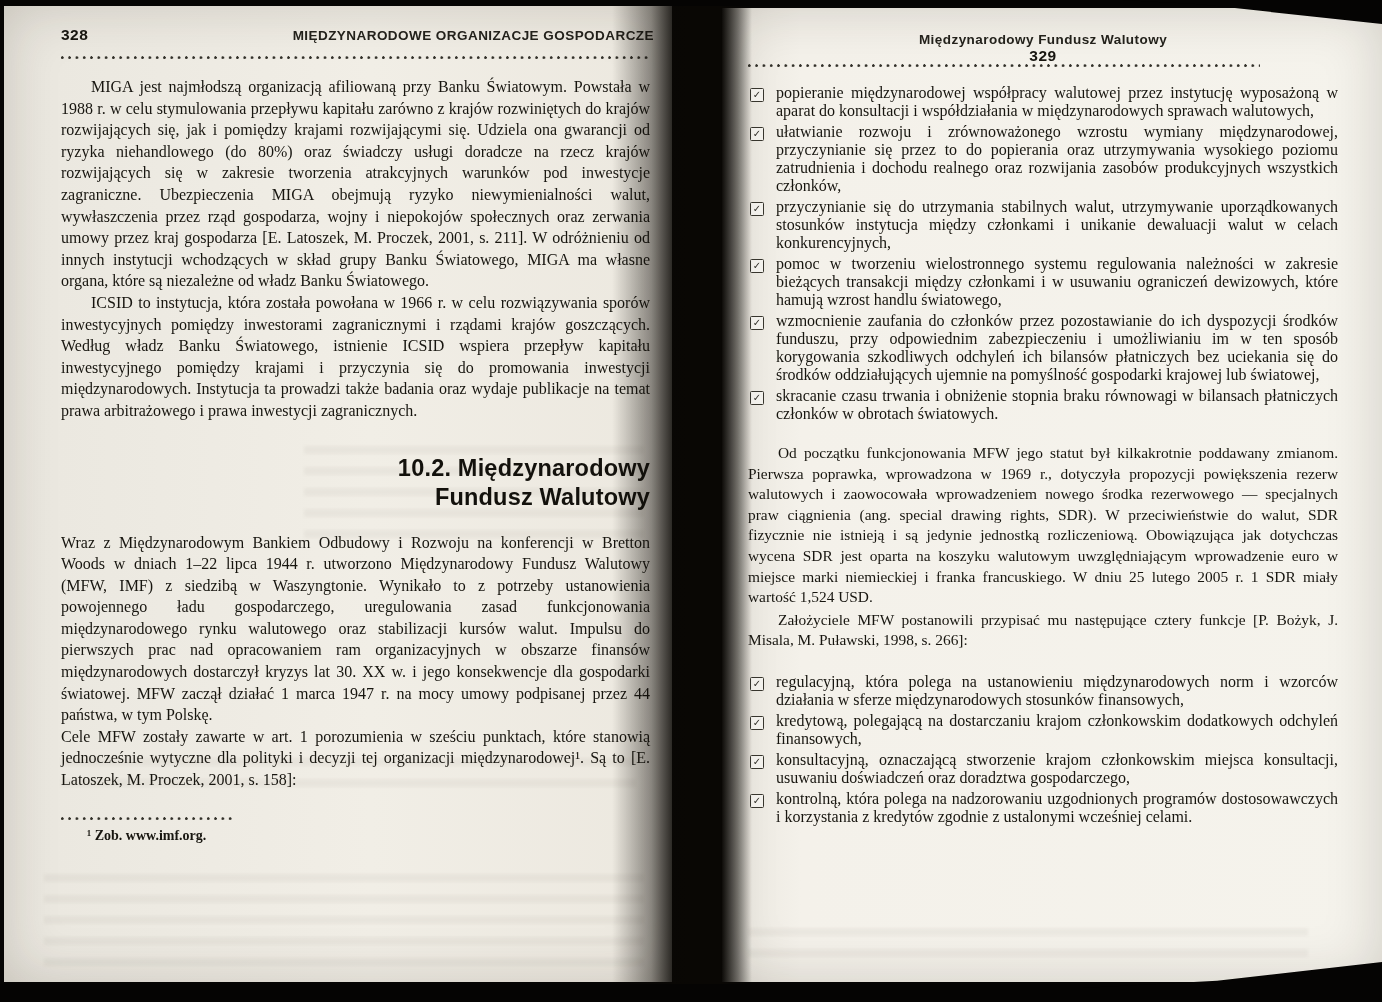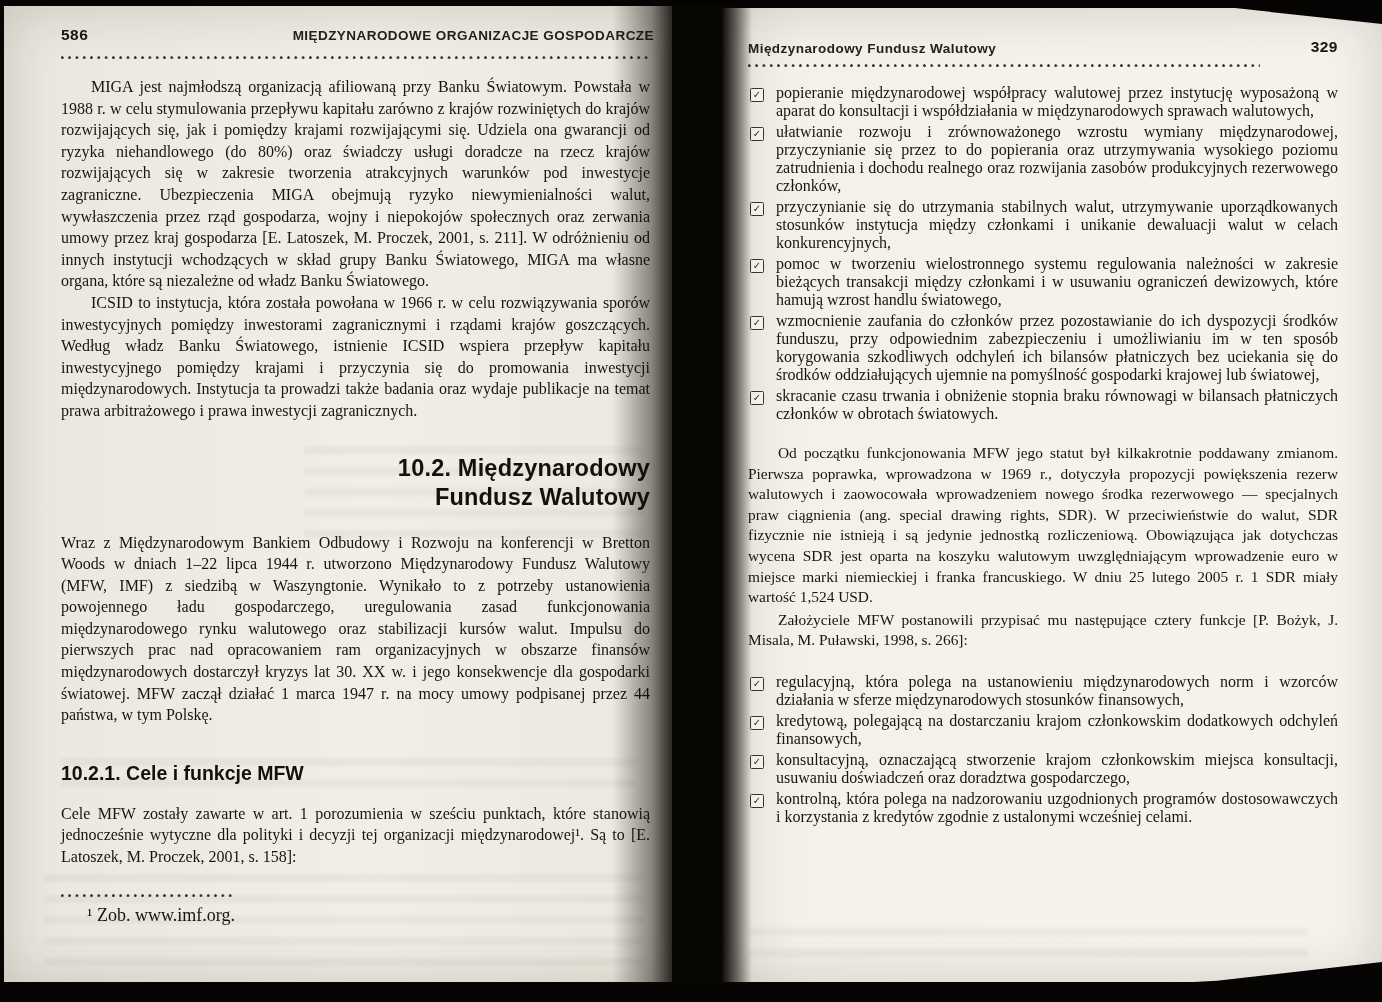--- a/index.html
+++ b/index.html
@@ -21,21 +21,21 @@
   .page.right {
     left:722px; top:8px; width:660px; height:974px;
     padding:24px 44px 0 26px;
     background:linear-gradient(90deg,#e9e6de 0%, #f4f1ea 12%, #f5f3ec 100%);
   }
   .hdr { position:relative; height:24px; font-family:"Liberation Sans",sans-serif; }
   .pgnum { font-weight:700; font-size:15.5px; letter-spacing:0.5px; }
   .runhead { font-weight:700; font-size:13.5px; letter-spacing:0.45px; color:#23211b; }
   .page.left .pgnum { position:absolute; left:0; top:2px; }
   .page.left .runhead { position:absolute; right:-4px; top:4px; white-space:nowrap; }
-  .page.right .hdr { display:flex; justify-content:space-between; align-items:flex-end; }
+  .page.right .hdr { display:flex; justify-content:space-between; align-items:center;flex-direction:column; }
   .page.right .runhead { font-size:13.5px; }
   .dots {
     height:4px; margin-top:8px;
     background-image:radial-gradient(circle at 1.3px 1.6px, #33312a 1.1px, rgba(0,0,0,0) 1.55px);
     background-size:7.3px 4px; background-repeat:repeat-x;
   }
   .page.right .dots { width:512px; }
   .body { margin:0; font-size:16px; line-height:21.6px; text-align:justify; }
   .page.right .body { font-size:15.4px; line-height:20.6px; }
   .ind { text-indent:30px; }
@@ -62,21 +62,21 @@
   .it { }
   .p-sdr { margin-top:20px; }
   .p-intro2 { margin-top:2px; }
   .list2 { margin-top:22px; }
   .fnblock { margin-top:26px; }
   .fn-dots {
     width:172px; height:4px;
     background-image:radial-gradient(circle at 1.3px 1.6px, #33312a 1.1px, rgba(0,0,0,0) 1.55px);
     background-size:7.3px 4px; background-repeat:repeat-x;
   }
-  .fn { margin:7px 0 0 0; font-size:18px; padding-left:26px; }
+  .fn { margin:7px 0 0 0; font-size:14px; padding-left:26px;font-weight:bold; }
   .gutter {
     position:absolute; left:612px; top:0; width:140px; height:1002px; z-index:5;
     background:linear-gradient(90deg,
       rgba(14,11,7,0) 0%, rgba(14,11,7,0.42) 28%, rgba(9,7,4,0.92) 46%,
       #090704 56%, #090704 78%, rgba(9,7,4,0.5) 90%, rgba(14,11,7,0) 100%);
   }
   .corner-tr {
     position:absolute; right:0; top:0; width:260px; height:24px; z-index:6;
     background:#050403; clip-path:polygon(0 0, 100% 0, 100% 100%, 30% 18%);
   }
@@ -98,34 +98,33 @@
 <body>
 
 <div class="scan">
 
   <div class="page left">
     <div class="ghost" style="left:300px; top:440px; width:340px; height:95px;"></div>
     <div class="ghost" style="left:57px; top:752px; width:575px; height:38px;"></div>
     <div class="ghost" style="left:40px; top:868px; width:600px; height:96px;"></div>
 
     <div class="hdr rel">
-      <span class="pgnum">586</span>
+      <span class="pgnum">328</span>
       <span class="runhead">MIĘDZYNARODOWE ORGANIZACJE GOSPODARCZE</span>
     </div>
     <div class="dots rel"></div>
 
     <p class="body ind mt1 rel">MIGA jest najmłodszą organizacją afiliowaną przy Banku Światowym. Powstała w 1988 r. w celu stymulowania przepływu kapitału zarówno z krajów rozwiniętych do krajów rozwijających się, jak i pomiędzy krajami rozwijającymi się. Udziela ona gwarancji od ryzyka niehandlowego (do 80%) oraz świadczy usługi doradcze na rzecz krajów rozwijających się w zakresie tworzenia atrakcyjnych warunków pod inwestycje zagraniczne. Ubezpieczenia MIGA obejmują ryzyko niewymienialności walut, wywłaszczenia przez rząd gospodarza, wojny i niepokojów społecznych oraz zerwania umowy przez kraj gospodarza [E. Latoszek, M. Proczek, 2001, s. 211]. W odróżnieniu od innych instytucji wchodzących w skład grupy Banku Światowego, MIGA ma własne organa, które są niezależne od władz Banku Światowego.</p>
     <p class="body ind rel">ICSID to instytucja, która została powołana w 1966 r. w celu rozwiązywania sporów inwestycyjnych pomiędzy inwestorami zagranicznymi i rządami krajów goszczących. Według władz Banku Światowego, istnienie ICSID wspiera przepływ kapitału inwestycyjnego pomiędzy krajami i przyczynia się do promowania inwestycji międzynarodowych. Instytucja ta prowadzi także badania oraz wydaje publikacje na temat prawa arbitrażowego i prawa inwestycji zagranicznych.</p>
 
     <h2 class="sec rel">10.2.  Międzynarodowy
 Fundusz Walutowy</h2>
 
     <p class="body rel">Wraz z Międzynarodowym Bankiem Odbudowy i Rozwoju na konferencji w Bretton Woods w dniach 1–22 lipca 1944 r. utworzono Międzynarodowy Fundusz Walutowy (MFW, IMF) z siedzibą w Waszyngtonie. Wynikało to z potrzeby ustanowienia powojennego ładu gospodarczego, uregulowania zasad funkcjonowania międzynarodowego rynku walutowego oraz stabilizacji kursów walut. Impulsu do pierwszych prac nad opracowaniem ram organizacyjnych w obszarze finansów międzynarodowych dostarczył kryzys lat 30. XX w. i jego konsekwencje dla gospodarki światowej. MFW zaczął działać 1 marca 1947 r. na mocy umowy podpisanej przez 44 państwa, w tym Polskę.</p>
 
-    <h3 class="subsec rel">10.2.1.  Cele i funkcje MFW</h3>
 
     <p class="body rel">Cele MFW zostały zawarte w art. 1 porozumienia w sześciu punktach, które stanowią jednocześnie wytyczne dla polityki i decyzji tej organizacji międzynarodowej¹. Są to [E. Latoszek, M. Proczek, 2001, s. 158]:</p>
 
     <div class="fnblock rel">
       <div class="fn-dots"></div>
       <p class="fn">¹ Zob. www.imf.org.</p>
     </div>
   </div>
 
   <div class="page right">
@@ -137,21 +136,21 @@
     </div>
     <div class="dots rel"></div>
 
     <div class="list rel">
       <div class="li">
         <span class="chk">✓</span>
         <span class="litext">popieranie międzynarodowej współpracy walutowej przez instytucję wyposażoną w aparat do konsultacji i współdziałania w międzynarodowych sprawach walutowych,</span>
       </div>
       <div class="li">
         <span class="chk">✓</span>
-        <span class="litext">ułatwianie rozwoju i zrównoważonego wzrostu wymiany międzynarodowej, przyczynianie się przez to do popierania oraz utrzymywania wysokiego poziomu zatrudnienia i dochodu realnego oraz rozwijania zasobów produkcyjnych rezerwowego członków,</span>
+        <span class="litext">ułatwianie rozwoju i zrównoważonego wzrostu wymiany międzynarodowej, przyczynianie się przez to do popierania oraz utrzymywania wysokiego poziomu zatrudnienia i dochodu realnego oraz rozwijania zasobów produkcyjnych wszystkich członków,</span>
       </div>
       <div class="li">
         <span class="chk">✓</span>
         <span class="litext">przyczynianie się do utrzymania stabilnych walut, utrzymywanie uporządkowanych stosunków instytucja między członkami i unikanie dewaluacji walut w celach konkurencyjnych,</span>
       </div>
       <div class="li">
         <span class="chk">✓</span>
         <span class="litext">pomoc w tworzeniu wielostronnego systemu regulowania należności w zakresie bieżących transakcji między członkami i w usuwaniu ograniczeń dewizowych, które hamują wzrost handlu światowego,</span>
       </div>
       <div class="li">

